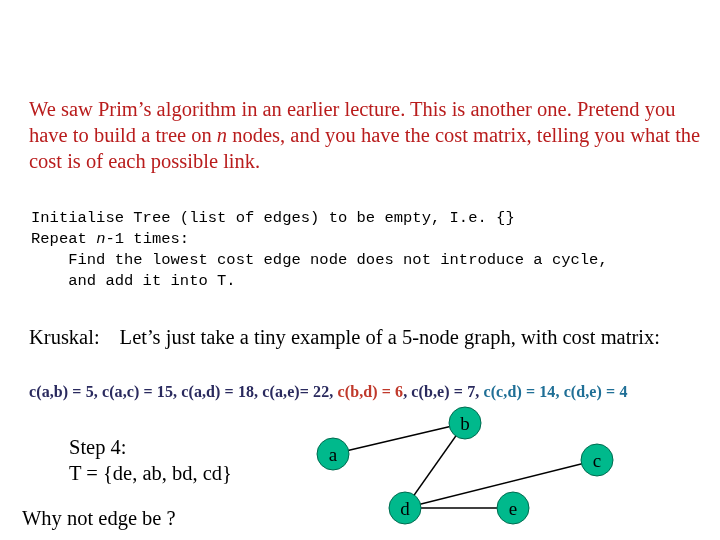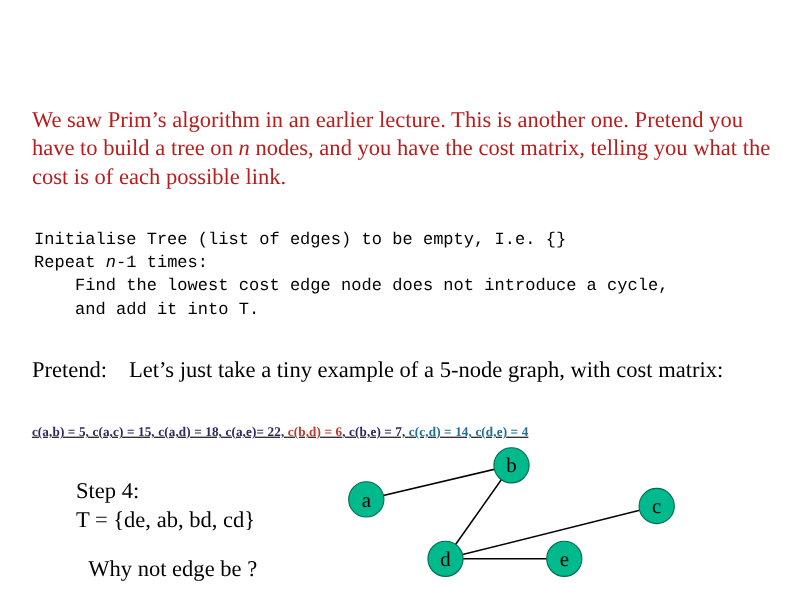--- a/index.html
+++ b/index.html
@@ -78,26 +78,25 @@
   }
   .example .gap { display: inline-block; width: 20px; }
 
   
   .costs {
     position: absolute;
     top: 383px;
     left: 29px;
     width: 680px;
     font-family: "Liberation Serif", serif;
-    font-size: 12px;
+    font-size: 16px;
     line-height: 18px;
     font-weight: bold;
     white-space: nowrap;
     letter-spacing: 0.1px;
-    text-decoration: underline;
   }
   .costs .seg { white-space: nowrap; }
 
   
   .step {
     position: absolute;
     top: 434px;
     left: 29px;
     width: 260px;
     font-family: "Liberation Serif", serif;
@@ -108,21 +107,20 @@
   }
   .question {
     position: absolute;
     top: 505px;
     left: 22px;
     width: 270px;
     font-family: "Liberation Serif", serif;
     font-size: 20.5px;
     line-height: 26px;
     color: #000000;
-    text-align: center;
   }
 
   
   .graph {
     position: absolute;
     top: 400px;
     left: 300px;
     width: 340px;
     height: 140px;
   }
@@ -142,21 +140,21 @@
   <div class="intro">
     <span>We saw Prim’s algorithm in an earlier lecture. This is another one. Pretend you have to build a tree on </span><span class="ital">n</span><span> nodes, and you have the cost matrix, telling you what the cost is of each possible link.</span>
   </div>
 
   <div class="pseudocode"><span>Initialise Tree (list of edges) to be empty, I.e. {}</span>
 <span>Repeat </span><span class="ital">n</span><span>-1 times:</span>
 <span>    Find the lowest cost edge node does not introduce a cycle,</span>
 <span>    and add it into T.</span></div>
 
   <div class="example">
-    <span>Pretend:</span><span class="gap"></span><span>Let’s just take a tiny example of a 5-node graph, with cost matrix:</span>
+    <span>Kruskal:</span><span class="gap"></span><span>Let’s just take a tiny example of a 5-node graph, with cost matrix:</span>
   </div>
 
   <div class="costs"><span class="seg" style="color: rgb(42, 42, 94);">c(a,b) = 5, c(a,c) = 15, c(a,d) = 18, c(a,e)= 22, </span><span class="seg" style="color: rgb(192, 57, 43);">c(b,d) = 6</span><span class="seg" style="color: rgb(42, 42, 94);">, c(b,e) = 7, </span><span class="seg" style="color: rgb(31, 111, 150);">c(c,d) = 14, c(d,e) = 4</span></div>
 
   <div class="step">
     <div>Step 4:</div>
     <div>T = {de, ab, bd, cd}</div>
   </div>
 
   <div class="question">Why not edge be ?</div>

